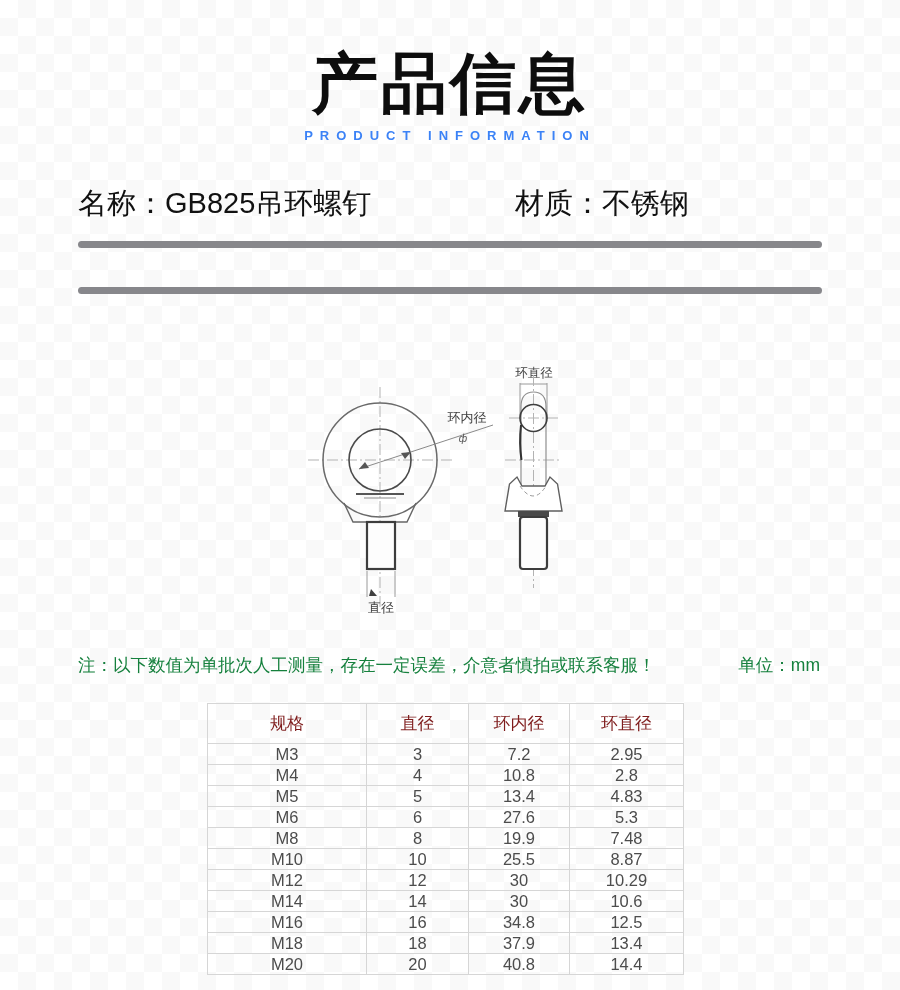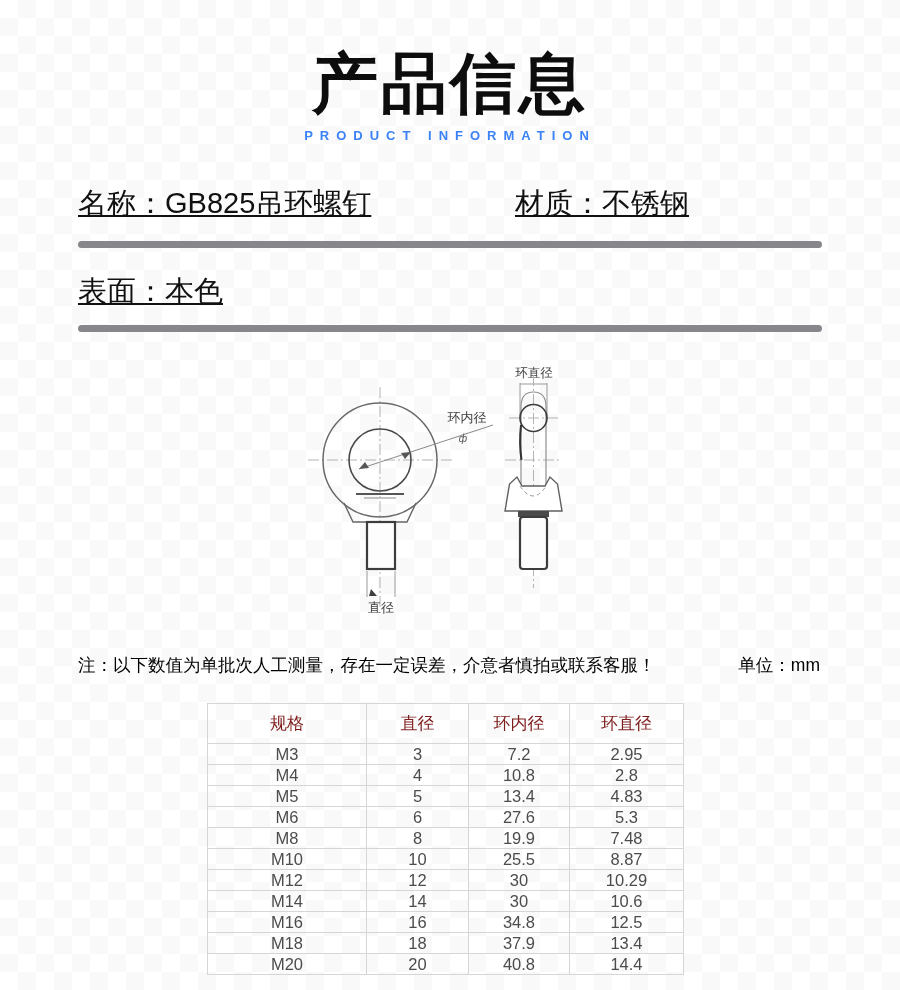--- a/index.html
+++ b/index.html
@@ -15,31 +15,31 @@
   .title{
     font-size:66px;line-height:98px;font-weight:900;letter-spacing:3px;
     color:#0d0d0d;margin:0;
   }
   .subtitle{
     margin-top:-4px;font-size:13px;font-weight:bold;letter-spacing:7px;
     color:#3b82f6;
   }
   .info{position:absolute;top:184px;left:78px;right:78px;}
   .info-row{display:flex;font-size:29px;line-height:38px;color:#111;}
-  .info-cell{display:flex;white-space:nowrap;text-decoration:underline;}
+  .info-cell{display:flex;white-space:nowrap;}
   .info-cell.left{flex:0 0 437px;}
   .divider{height:7px;background:#87878b;border-radius:4px;}
   .divider.d1{margin-top:19px;}
   .info-row.r2{margin-top:24px;}
   .divider.d2{margin-top:15px;}
   .diagram{position:absolute;top:345px;left:280px;width:340px;height:290px;}
   .note-row{
     position:absolute;top:653px;left:78px;right:80px;
     display:flex;justify-content:space-between;
-    font-size:17.5px;color:#000000;line-height:24px;white-space:nowrap;gap:8px;
+    font-size:17.5px;color:#15803d;line-height:24px;white-space:nowrap;gap:8px;
   }
   .spec-table{
     position:absolute;top:703px;left:207px;width:476px;
     border-collapse:collapse;table-layout:fixed;
     font-size:16.5px;color:#4c4c4c;
   }
   .spec-table th,.spec-table td{
     border:1px solid #d6d6d6;text-align:center;font-weight:normal;
     padding:0;overflow:hidden;white-space:nowrap;
   }
@@ -62,24 +62,20 @@
       <span>名称：</span>
       <span>GB825吊环螺钉</span>
     </div>
     <div class="info-cell">
       <span>材质：</span>
       <span>不锈钢</span>
     </div>
   </div>
   <div class="divider d1"></div>
   <div class="info-row r2">
-    <div class="info-cell left">
-      <span>表面：</span>
-      <span>本色</span>
-    </div>
   </div>
   <div class="divider d2"></div>
 </div>
 
 <div class="diagram">
   <svg width="340" height="290" viewBox="0 0 340 290">
 
     <g stroke="#b3b3b3" stroke-width="1" stroke-dasharray="11 3 2 3">
       <line x1="100" y1="42" x2="100" y2="262"></line>
       <line x1="28" y1="115" x2="174" y2="115"></line>

